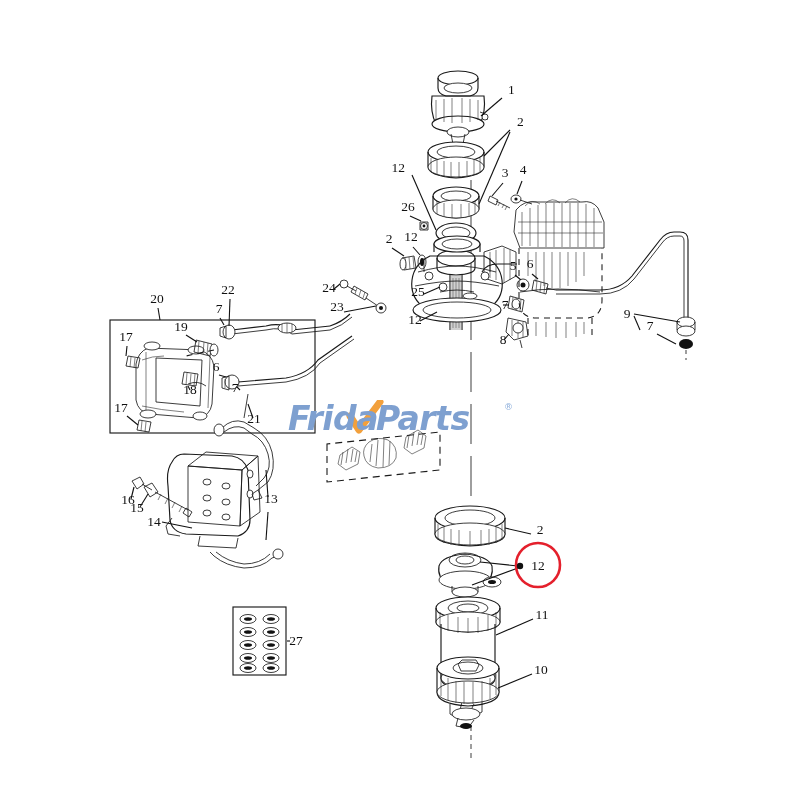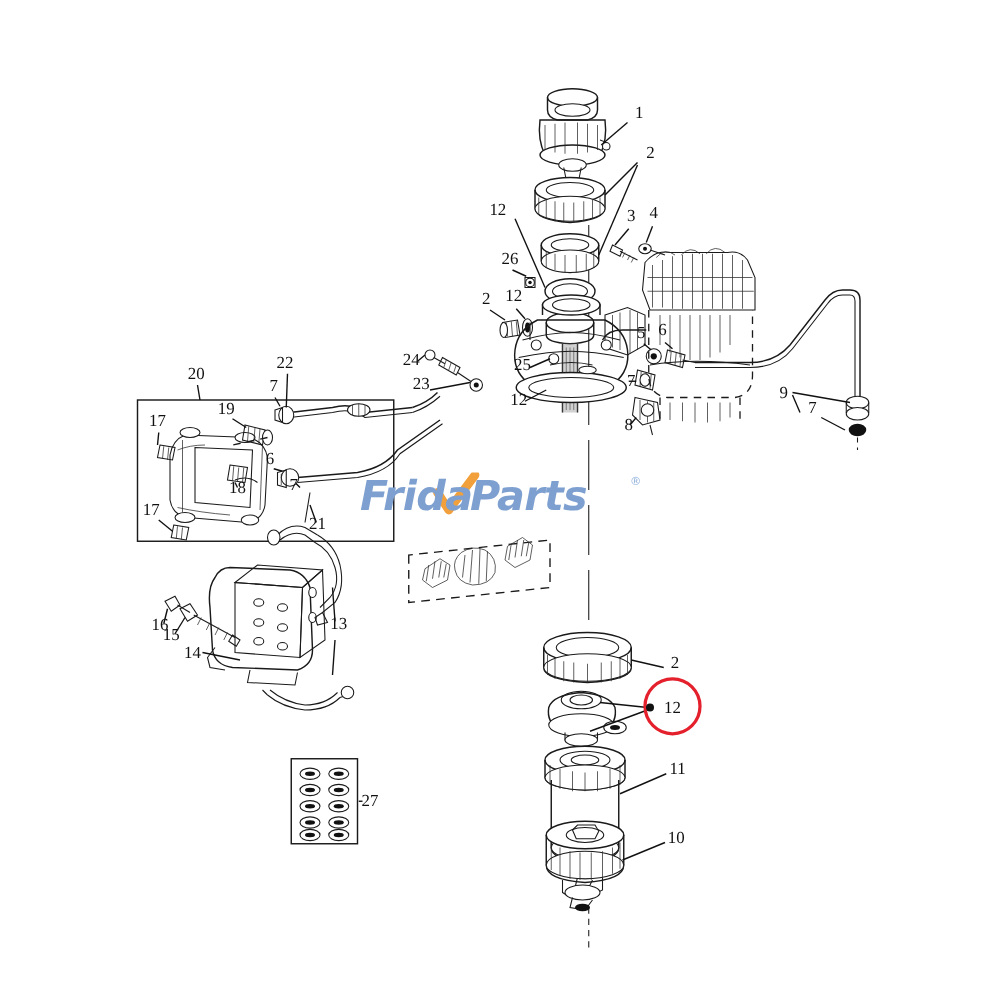--- a/index.html
+++ b/index.html
@@ -41,21 +41,21 @@
   .hl-circle { stroke: #e4202c; fill: none; stroke-width: 2.6; }
   .callout-text {
     font-family: "Liberation Serif", "DejaVu Serif", serif;
     font-size: 13.5px;
     fill: #111111;
     font-weight: 400;
   }
   .wm {
     position: absolute;
     left: 288px;
-    top: 378px;
+    top: 400px;
     width: 230px;
     height: 40px;
     pointer-events: none;
     user-select: none;
     text-align: right;
   }
   .wm svg { display: block; width: 230px; height: 40px; }
   .wm-text {
     font-family: "DejaVu Sans", "Liberation Sans", sans-serif;
     font-weight: bold;

